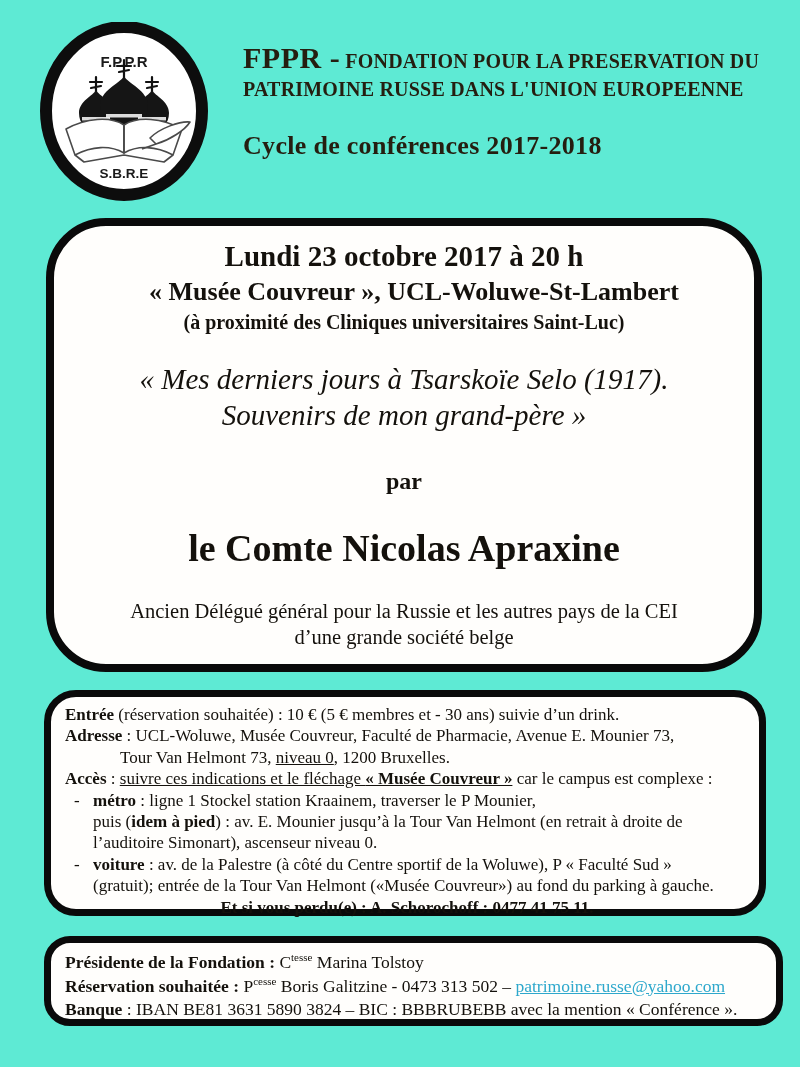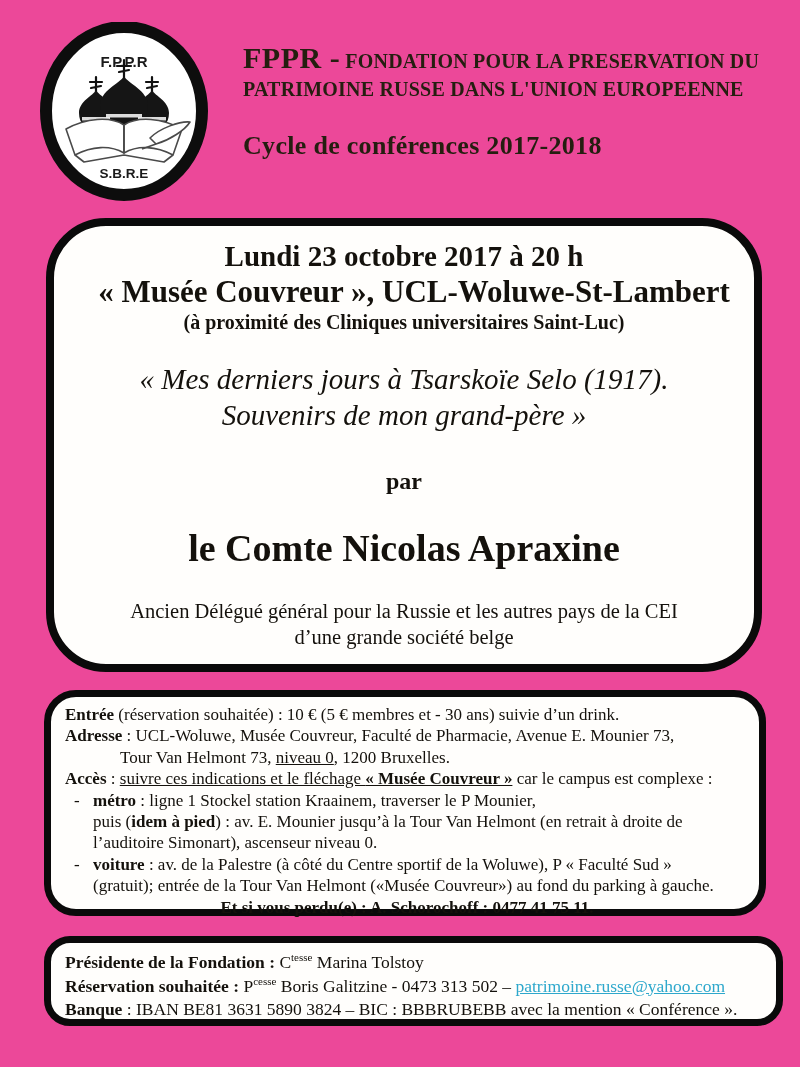--- a/index.html
+++ b/index.html
@@ -1,36 +1,36 @@
 <!DOCTYPE html>
 <html><head>
 <meta charset="utf-8">
 <style>
   html,body{margin:0;padding:0;background:#e8e8e8;}
   .page{
     position:relative;width:800px;height:1067px;margin:0 auto;
-    background:#ec4899;overflow:hidden;
+    background:#5eead4;overflow:hidden;
     font-family:"Liberation Serif",serif;color:#14110c;
   }
   
   .logo{position:absolute;left:38px;top:22px;width:172px;height:180px;}
   .header-block{position:absolute;left:243px;top:44px;width:540px;color:#251e10;}
   .org-line{font-weight:bold;font-size:20px;line-height:28px;letter-spacing:.2px;}
   .org-abbr{font-size:30px;letter-spacing:.5px;}
   .series{margin-top:28px;font-weight:bold;font-size:26px;letter-spacing:.3px;}
   
   .box{position:absolute;background:#fffefc;border:8px solid #0a0a0a;box-sizing:border-box;}
   .event-box{left:46px;top:218px;width:716px;height:454px;border-radius:60px;text-align:center;}
   .info-box{left:44px;top:690px;width:722px;height:226px;border-width:7px;border-radius:32px;
             padding:7px 10px 16px 14px;font-size:17px;line-height:21.4px;}
   .footer-box{left:44px;top:936px;width:739px;height:90px;border-width:7px;border-radius:26px;
             padding:8px 10px 0 14px;font-size:17.5px;line-height:23.5px;}
   
   .ev-datetime{margin-top:13px;font-size:29px;font-weight:bold;line-height:35px;}
-  .ev-venue{font-size:31px;font-weight:bold;line-height:35px;padding-left:20px;}
+  .ev-venue{font-size:26px;font-weight:bold;line-height:35px;padding-left:20px;}
   .ev-venue-note{font-size:20px;font-weight:bold;line-height:27px;}
   .ev-title{margin-top:25px;font-size:29px;font-style:italic;line-height:36px;}
   .ev-by{margin-top:33px;font-size:24px;font-weight:bold;line-height:30px;}
   .ev-speaker{margin-top:29px;font-size:38px;font-weight:bold;line-height:46px;text-align:center;}
   .ev-desc{margin-top:27px;font-size:20.5px;line-height:26px;}
   
   .b{font-weight:bold;}
   .bi{font-weight:bold;}
   .u{text-decoration:underline;}
   .iline{white-space:nowrap;}

